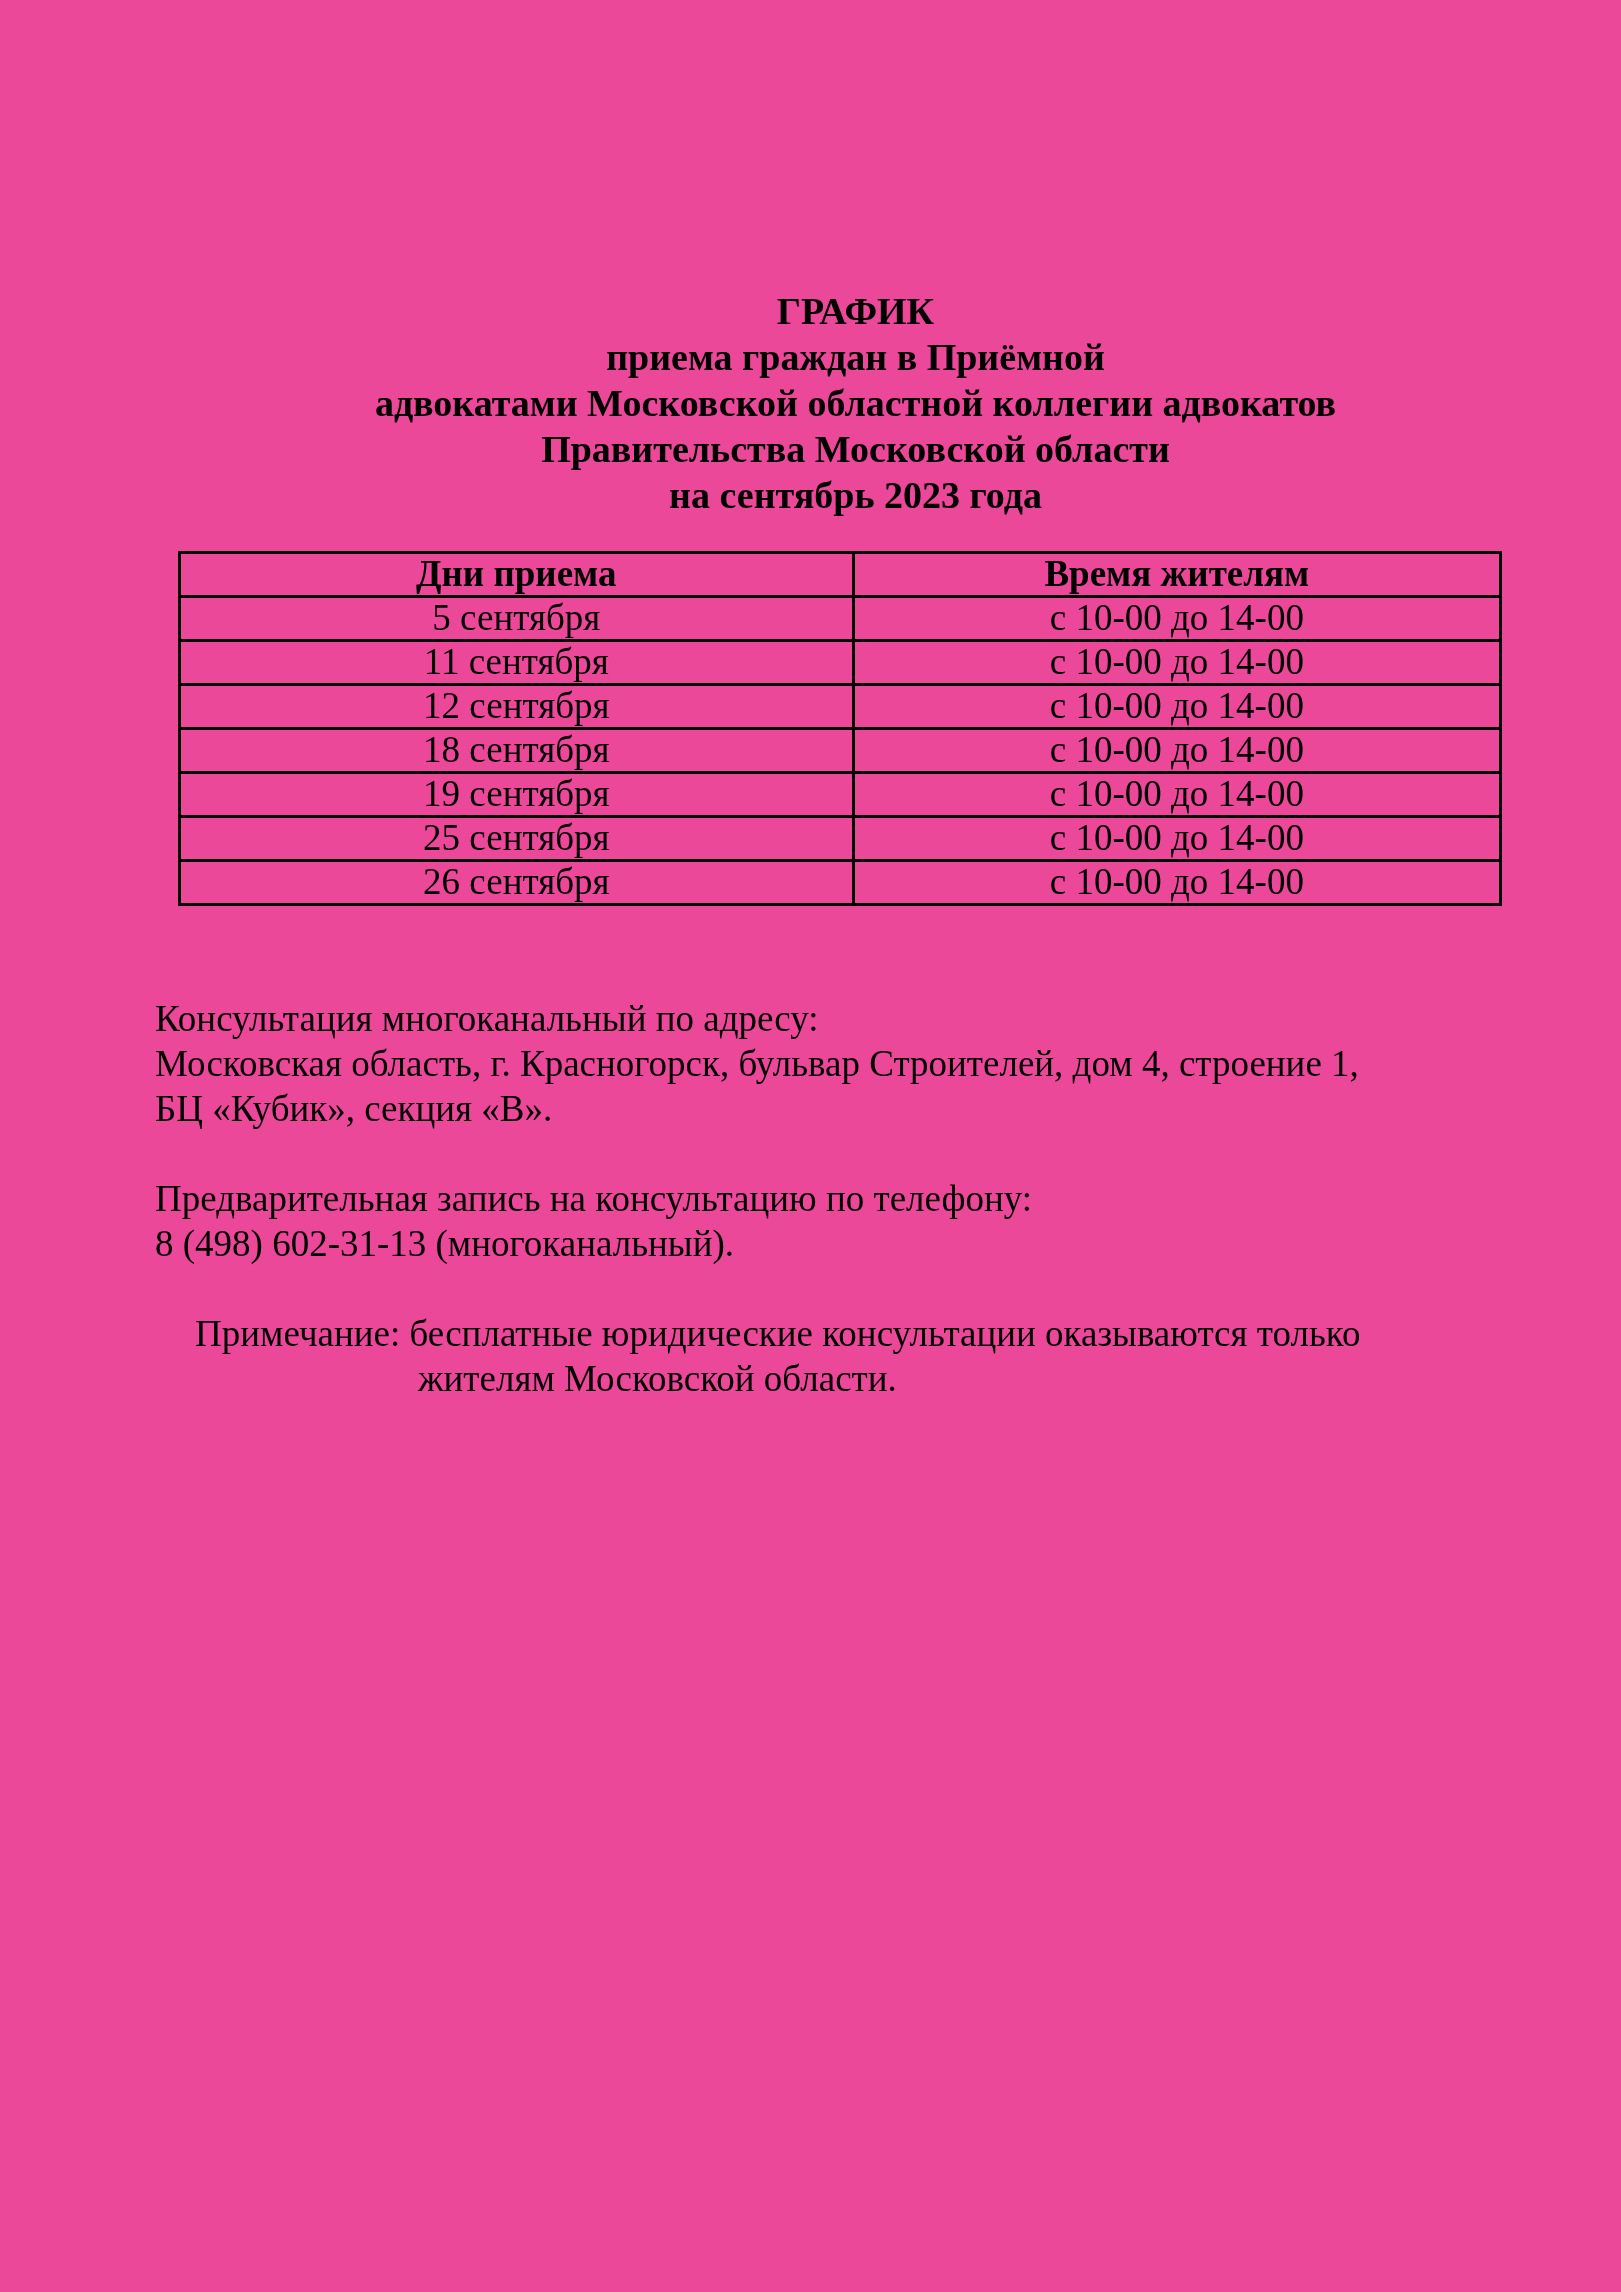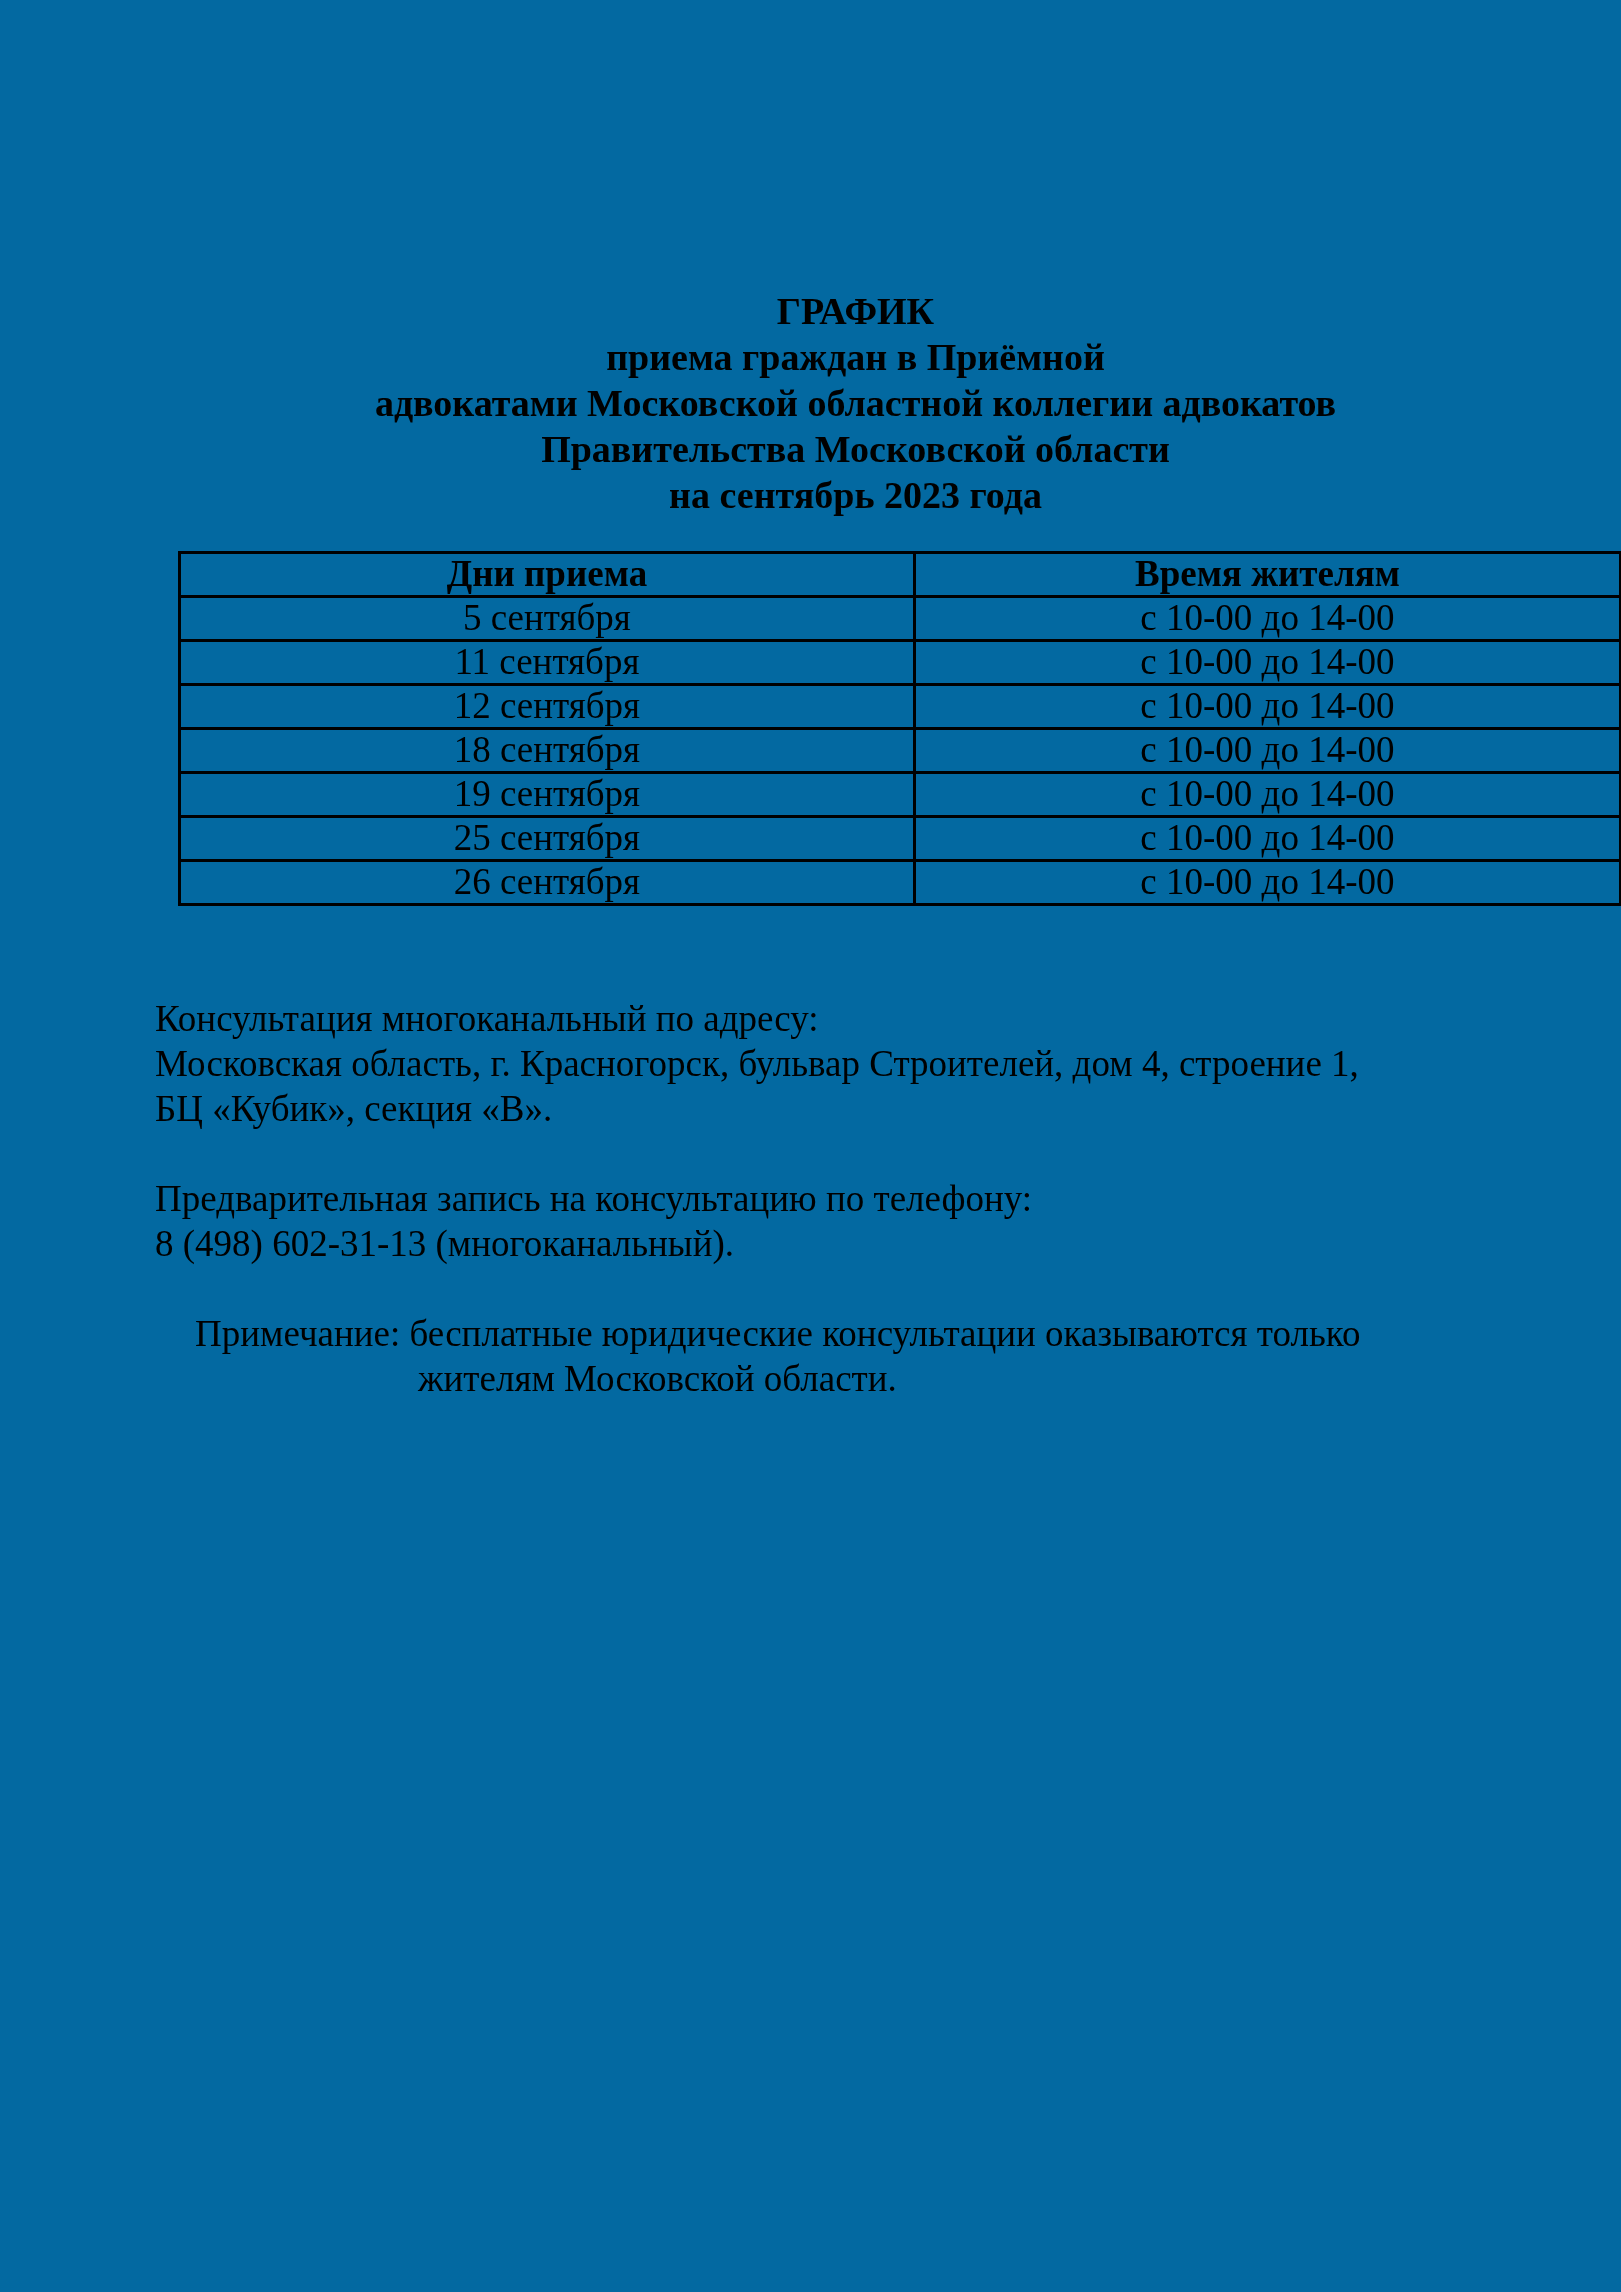--- a/index.html
+++ b/index.html
@@ -4,40 +4,40 @@
 <style>
   html, body {
     margin: 0;
     padding: 0;
     background: #ffffff;
   }
   .page {
     position: relative;
     width: 1621px;
     height: 2293px;
-    background: #0369a1;
+    background: #ec4899;
     color: #000000;
     font-family: "Liberation Serif", serif;
     overflow: hidden;
   }
   .title-block {
     position: absolute;
     top: 288px;
     left: 194px;
     width: 1323px;
     text-align: center;
     font-weight: bold;
     font-size: 38px;
     line-height: 46px;
   }
   .schedule {
     position: absolute;
     top: 551px;
     left: 178px;
-    width: 1444px;
+    width: 1324px;
     border-collapse: collapse;
     table-layout: fixed;
     border-radius: 23px;
   }
   .schedule th, .schedule td {
     border: 3.9px solid #000000;
     text-align: center;
     vertical-align: middle;
     font-size: 37px;
     line-height: 1.05;

